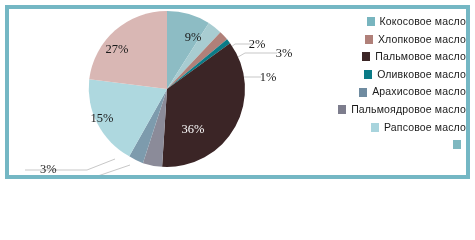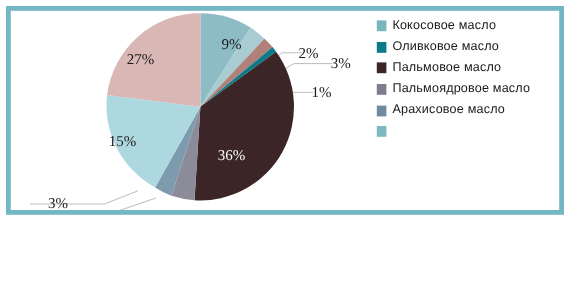--- a/index.html
+++ b/index.html
@@ -45,20 +45,21 @@
     flex-direction: column;
     justify-content: flex-start;
     padding-top: 4px;
     box-sizing: border-box;
   }
   .legend-item {
     display: flex;
     align-items: center;
     height: 17.6px;
     line-height: 17.6px;
+    justify-content: flex-end;
   }
   .legend-swatch {
     width: 8px;
     height: 9px;
     margin-left: 6px;
     margin-right: 5px;
     flex: 0 0 auto;
   }
   .legend-label {
     font-family: "Liberation Sans", sans-serif;
@@ -131,33 +132,41 @@
       <text class="slice-label" x="108" y="44" text-anchor="middle">27%</text>
     </svg>
   </div>
 
   <div class="legend-area">
     <div class="legend-item">
       <span class="legend-swatch" style="background:#78b5bf"></span>
       <span class="legend-label">Кокосовое масло</span>
     </div>
     <div class="legend-item">
-      <span class="legend-swatch" style="background:#0a7b87"></span>
-      <span class="legend-label">Оливковое масло</span>
+      <span class="legend-swatch" style="background:#b08079"></span>
+      <span class="legend-label">Хлопковое масло</span>
     </div>
     <div class="legend-item">
       <span class="legend-swatch" style="background:#3b2526"></span>
       <span class="legend-label">Пальмовое масло</span>
     </div>
     <div class="legend-item">
+      <span class="legend-swatch" style="background:#0a7b87"></span>
+      <span class="legend-label">Оливковое масло</span>
+    </div>
+    <div class="legend-item">
+      <span class="legend-swatch" style="background:#6f8ba0"></span>
+      <span class="legend-label">Арахисовое масло</span>
+    </div>
+    <div class="legend-item">
       <span class="legend-swatch" style="background:#7d7d8d"></span>
       <span class="legend-label">Пальмоядровое масло</span>
     </div>
     <div class="legend-item">
-      <span class="legend-swatch" style="background:#6f8ba0"></span>
-      <span class="legend-label">Арахисовое масло</span>
+      <span class="legend-swatch" style="background:#a8d4dd"></span>
+      <span class="legend-label">Рапсовое масло</span>
     </div>
     <div class="legend-item">
       <span class="legend-swatch" style="background:#7fb8c0"></span>
     </div>
   </div>
 
 </div>
 
 </body></html>

